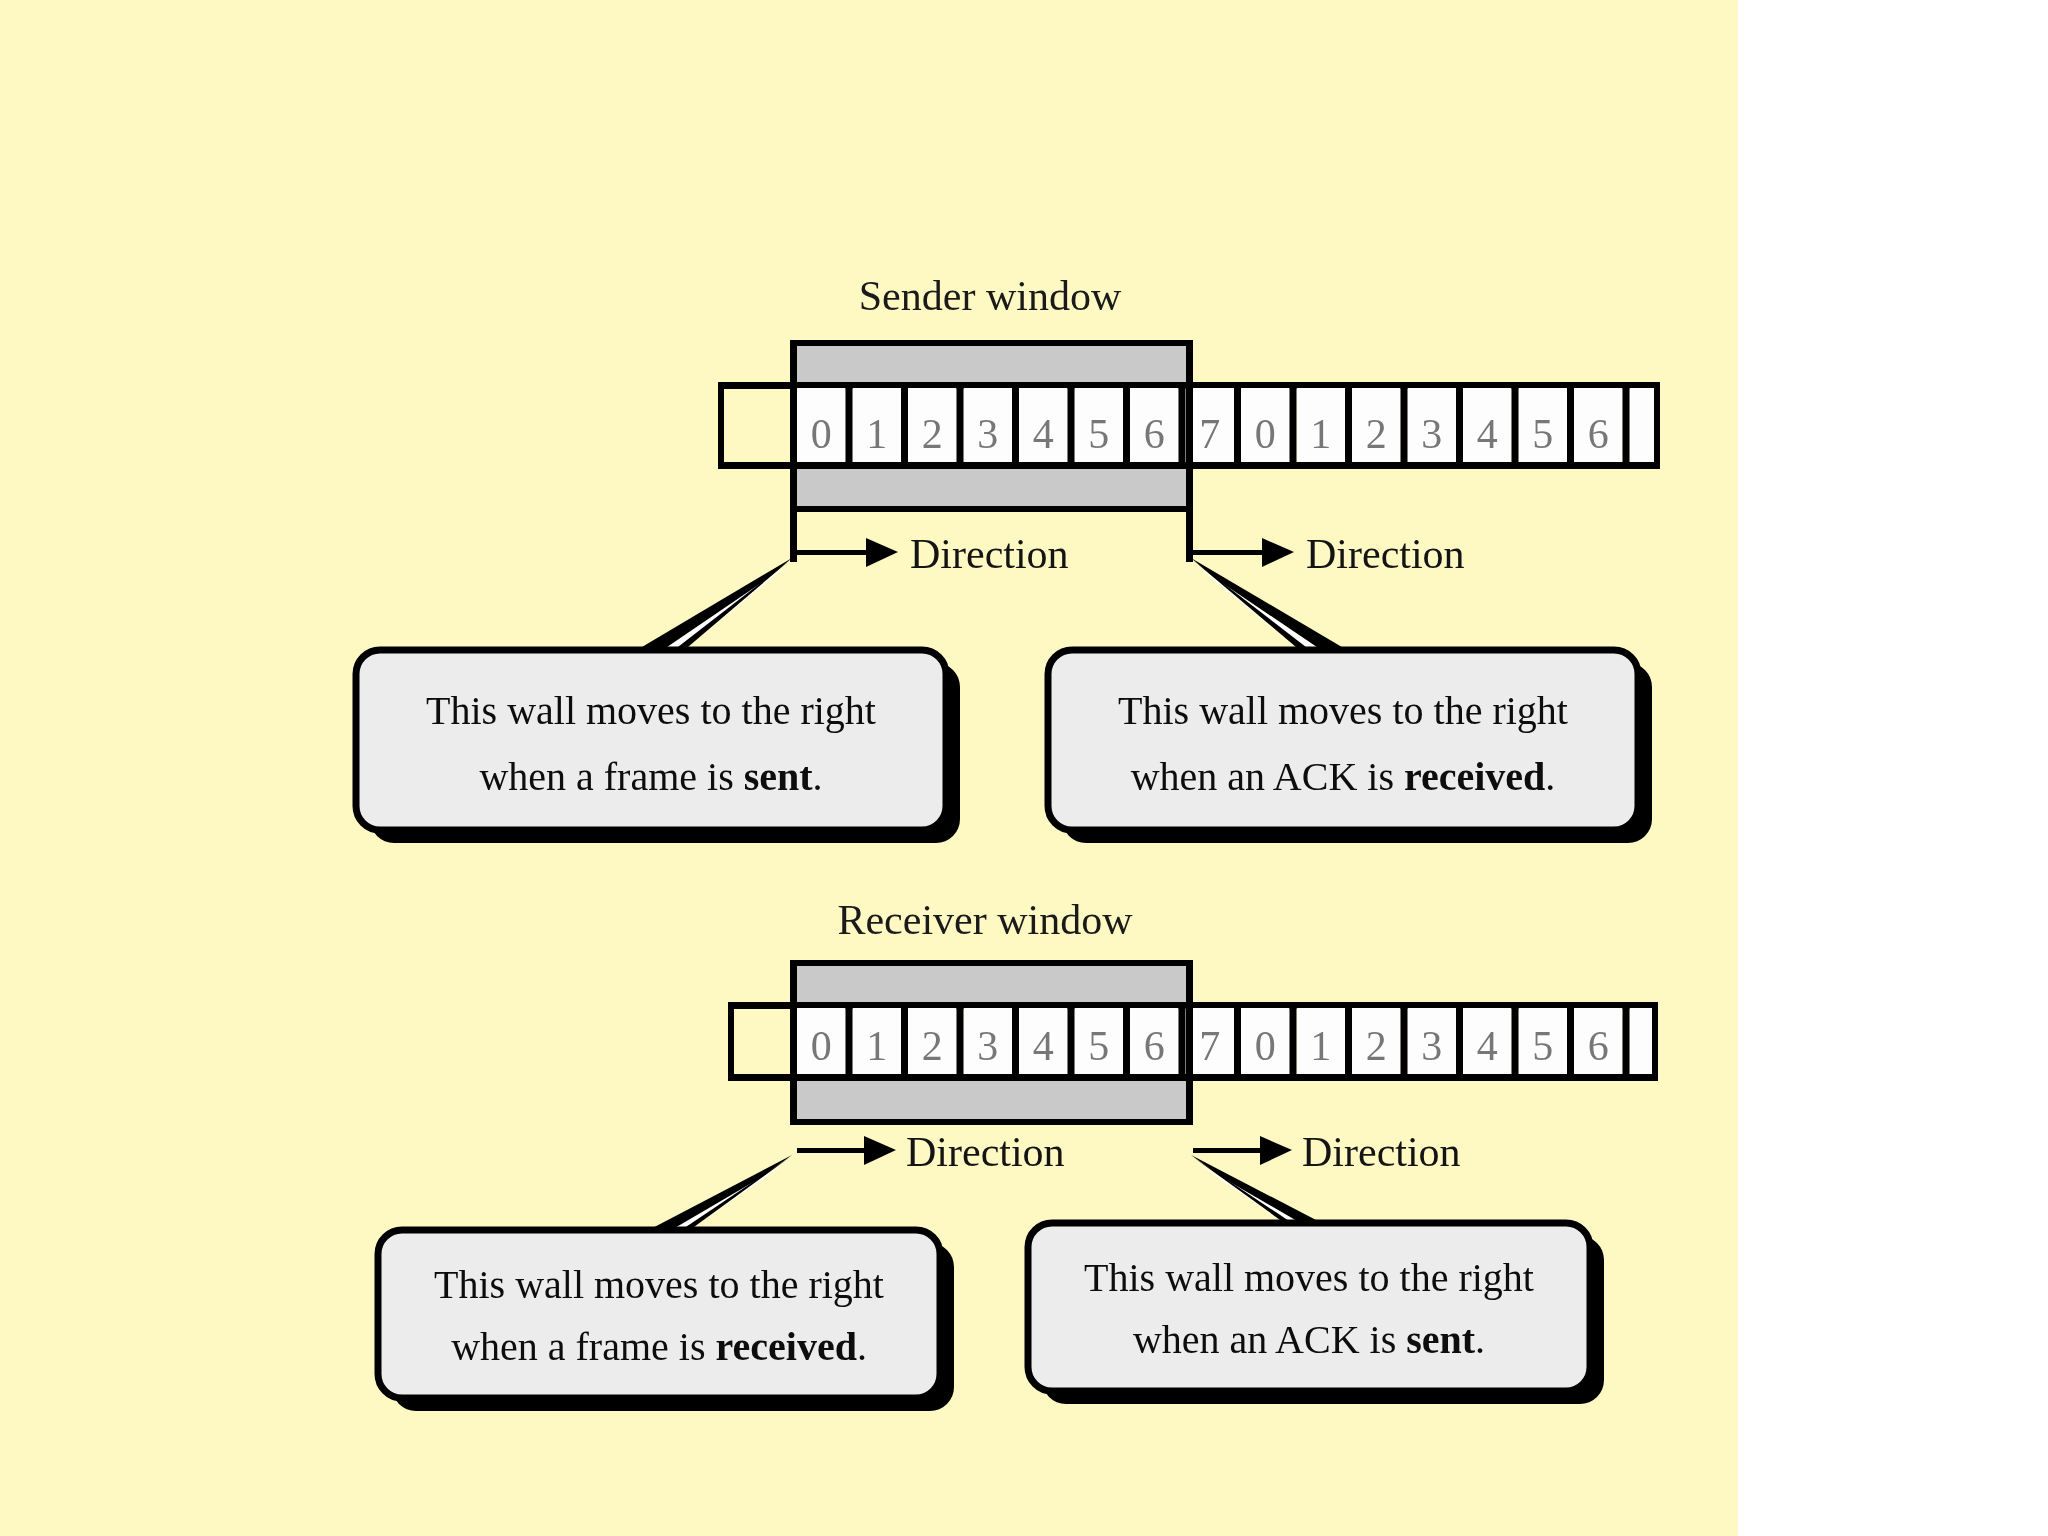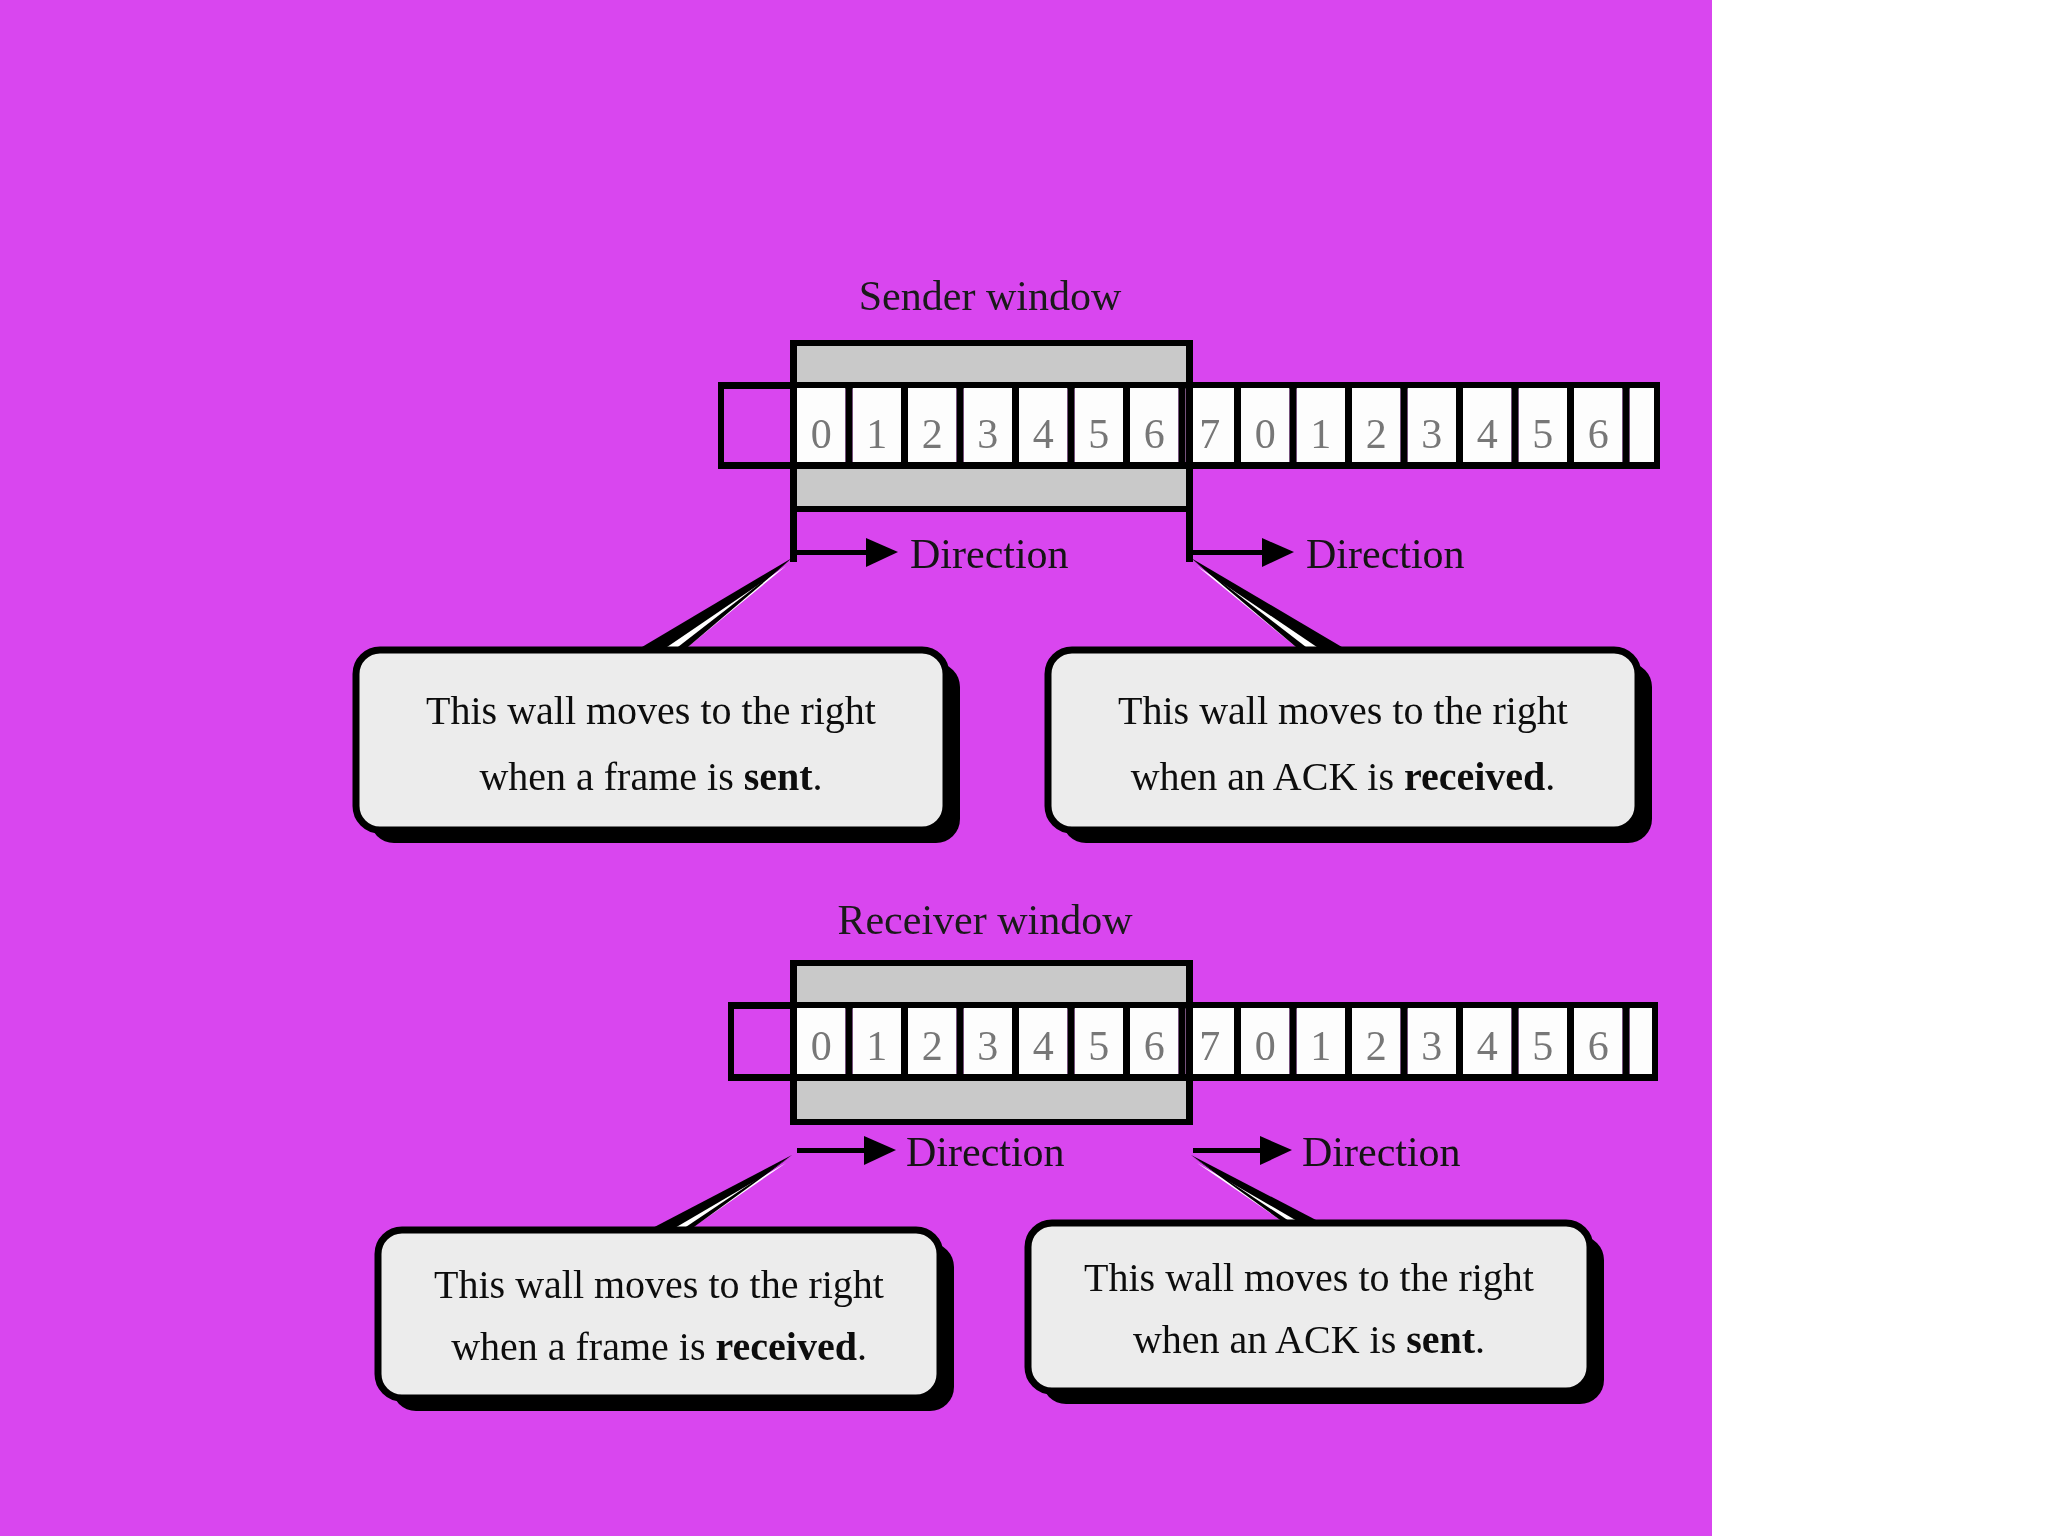--- a/index.html
+++ b/index.html
@@ -10,21 +10,22 @@
   body {
     width: 2048px;
     height: 1536px;
     overflow: hidden;
     font-family: "Liberation Serif", "DejaVu Serif", serif;
   }
   #stage {
     position: relative;
     width: 1712px;
     height: 1536px;
-    background: #d946ef;
+    background: #fef9c3;
+    padding-left: 26px;
   }
   svg.diagram {
     position: absolute;
     left: 0;
     top: 0;
     width: 2048px;
     height: 1536px;
     display: block;
   }
   text {

